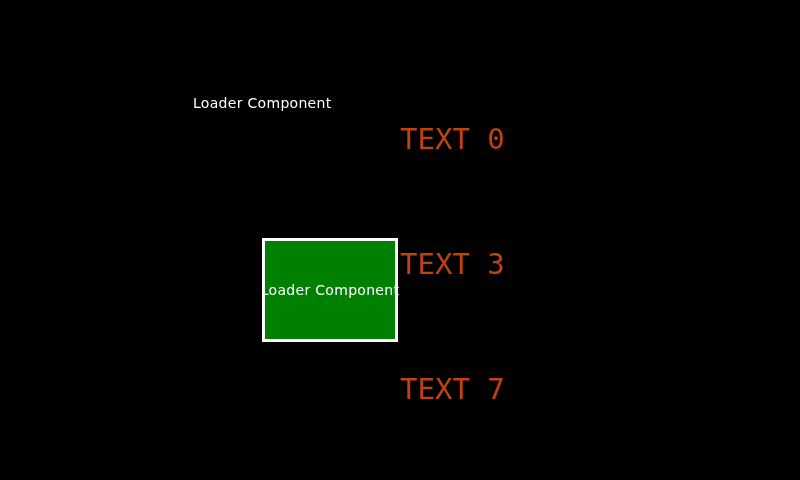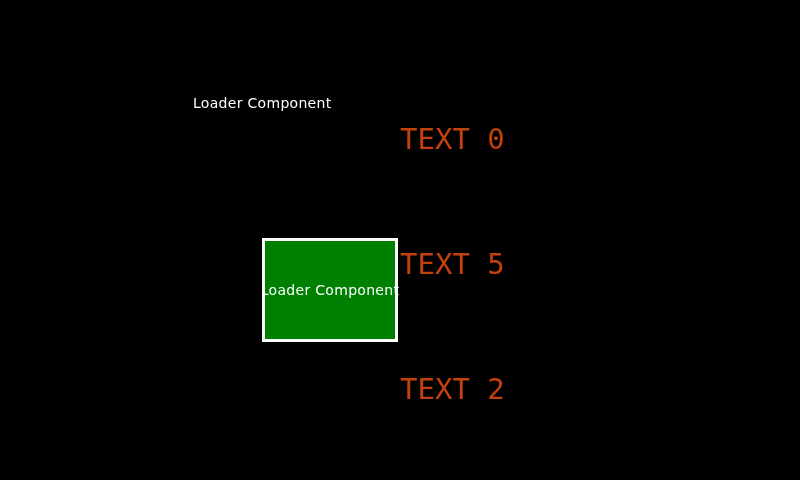--- a/index.html
+++ b/index.html
@@ -62,22 +62,22 @@
 <div class="screen">
 
   <div class="label-plain">Loader Component</div>
 
   <div class="green-box">
     <span class="box-label">Loader Component</span>
   </div>
 
   <div class="text-column">
     <div class="text-item red">TEXT 0</div>
-    <div class="text-item red">TEXT 5</div>
-    <div class="text-item red">TEXT 2</div>
+    <div class="text-item red">TEXT 3</div>
+    <div class="text-item red">TEXT 7</div>
     
     
     
     
     
     
     
   </div>
 
 </div>

